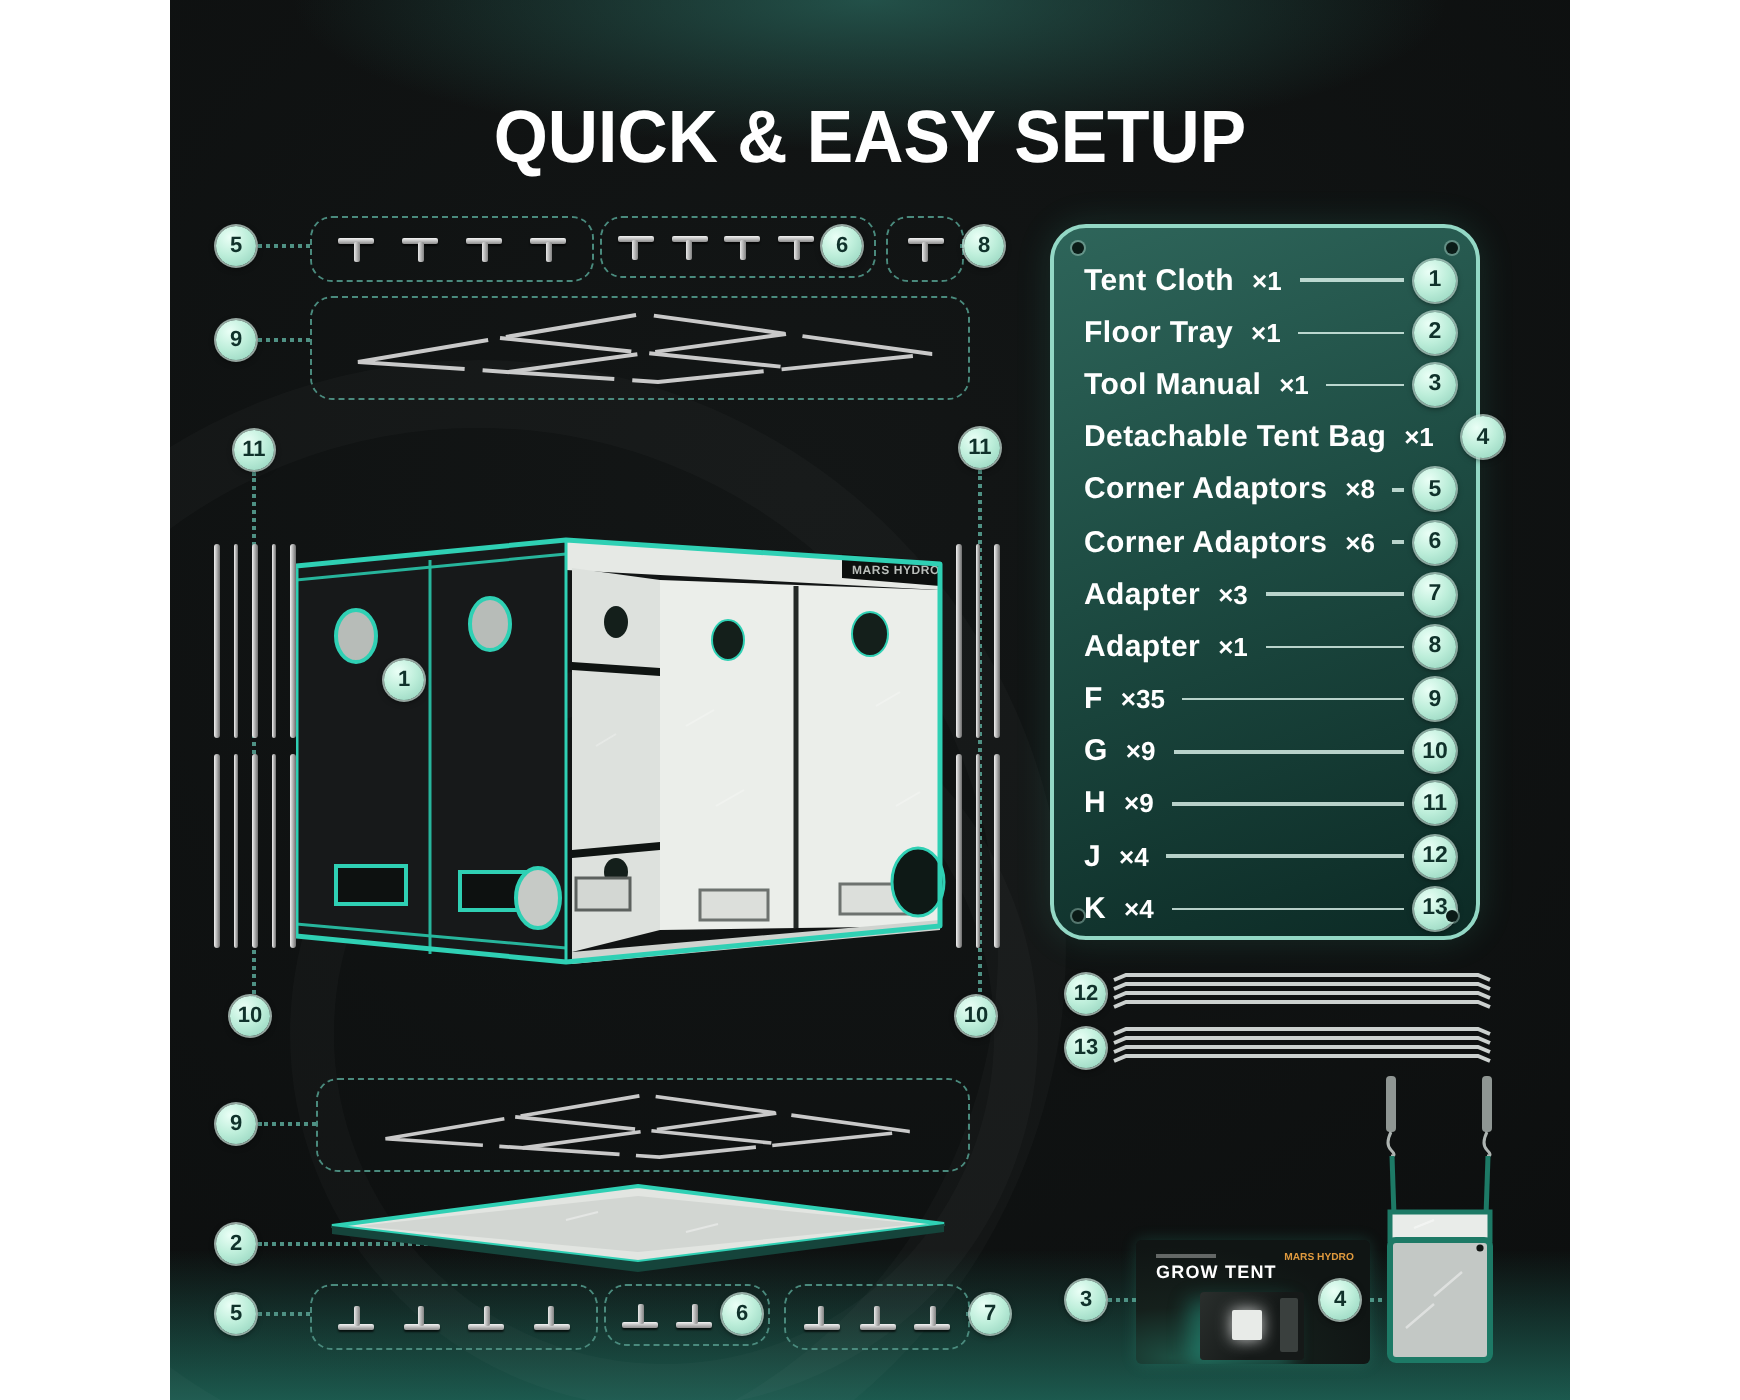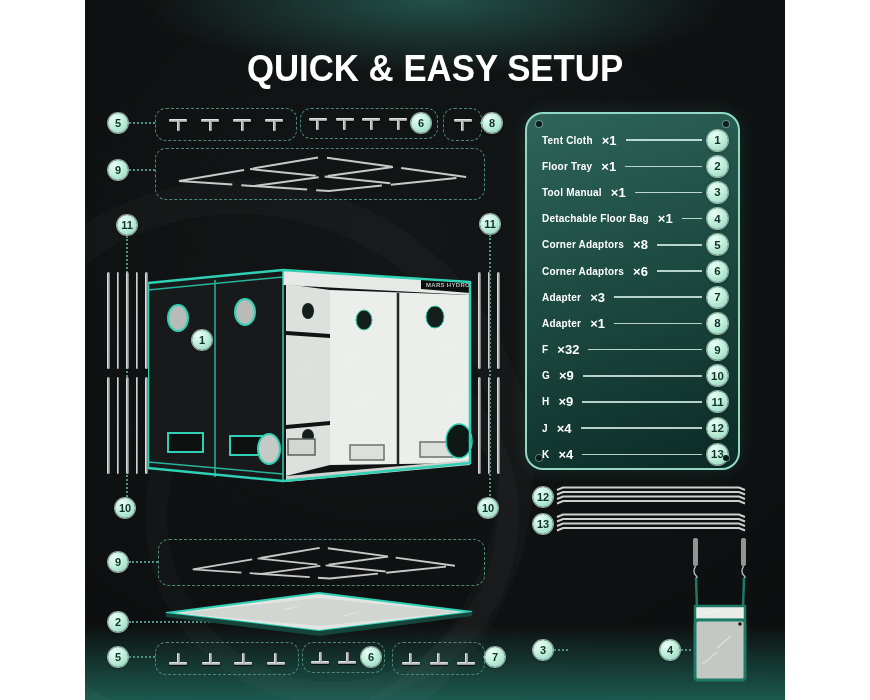--- a/index.html
+++ b/index.html
@@ -31,21 +31,21 @@
   .vpole{width:2.5px;height:97px;background:linear-gradient(90deg,#f2f2f2,#6c6c6c);border-radius:2px;}
   .vpoles.trio .vpole{height:97px}
   
   #panel{position:absolute;left:440px;top:112px;width:215px;height:358px;box-sizing:border-box;
     border:2px solid #93d8c5;border-radius:18px;
     background:linear-gradient(160deg,#2e655a 0%,#1d4b42 45%,#0c2a25 100%);
     box-shadow:0 0 18px rgba(70,210,180,.14);padding:13px 10px 0 15px;z-index:6;}
   .screw{position:absolute;width:6px;height:6px;border-radius:50%;background:#0b1b17;
     box-shadow:0 0 0 1px rgba(210,240,230,.35);}
   .prow{display:flex;align-items:center;height:26.2px;}
-  .plabel{color:#fff;font-size:10px;font-weight:bold;letter-spacing:.2px;white-space:nowrap;}
+  .plabel{color:#fff;font-size:15px;font-weight:bold;letter-spacing:.2px;white-space:nowrap;}
   .pqty{color:#fff;font-size:13px;font-weight:bold;margin-left:9px;white-space:nowrap;}
   .pline{flex:1;height:1.5px;background:rgba(225,248,240,.8);margin:0 5px 0 9px;min-width:0;}
   .pbadge{flex:none;width:21px;height:21px;border-radius:50%;
     background:radial-gradient(circle at 35% 28%, #eafff6, #bdeeda 48%, #8fd0ba);
     color:#10322b;font-size:11.5px;font-weight:bold;display:flex;align-items:center;justify-content:center;
     box-shadow:0 0 0 1px rgba(223,248,238,.6), 0 1px 3px rgba(0,0,0,.6);}
   
   #box3{position:absolute;left:483px;top:620px;width:117px;height:62px;border-radius:3px;overflow:hidden;
     background:radial-gradient(90% 90% at 15% 95%, #1d4d41 0%, #15201c 45%, #101514 100%);
     box-shadow:0 0 8px rgba(60,200,170,.2);z-index:5;}
@@ -193,21 +193,21 @@
         <span class="pline"></span>
         <span class="pbadge">2</span>
       </div>
     <div class="prow">
         <span class="plabel">Tool Manual</span>
         <span class="pqty">×1</span>
         <span class="pline"></span>
         <span class="pbadge">3</span>
       </div>
     <div class="prow">
-        <span class="plabel">Detachable Floor Bag</span>
+        <span class="plabel">Detachable Tent Bag</span>
         <span class="pqty">×1</span>
         <span class="pline"></span>
         <span class="pbadge">4</span>
       </div>
     <div class="prow">
         <span class="plabel">Corner Adaptors</span>
         <span class="pqty">×8</span>
         <span class="pline"></span>
         <span class="pbadge">5</span>
       </div>
@@ -224,21 +224,21 @@
         <span class="pbadge">7</span>
       </div>
     <div class="prow">
         <span class="plabel">Adapter</span>
         <span class="pqty">×1</span>
         <span class="pline"></span>
         <span class="pbadge">8</span>
       </div>
     <div class="prow">
         <span class="plabel">F</span>
-        <span class="pqty">×32</span>
+        <span class="pqty">×35</span>
         <span class="pline"></span>
         <span class="pbadge">9</span>
       </div>
     <div class="prow">
         <span class="plabel">G</span>
         <span class="pqty">×9</span>
         <span class="pline"></span>
         <span class="pbadge">10</span>
       </div>
     <div class="prow">
@@ -319,20 +319,29 @@
   <div class="dbox" style="left:307px;top:642px;width:91px;height:31px;">
     <span class="tee up"></span>
     <span class="tee up"></span>
     <span class="tee up"></span>
   </div>
   <div class="dline" style="left:398px;top:656px;width:4px;"></div>
   <div class="badge" style="left:400px;top:647px;">7</div>
 
   <div class="badge" style="left:448px;top:640px;">3</div>
   <div class="dline" style="left:469px;top:649px;width:14px;"></div>
+  <div id="box3">
+    <div class="box3-cap"></div>
+    <div class="box3-title">GROW TENT</div>
+    <div class="box3-logo">MARS HYDRO</div>
+    <div class="box3-tent">
+      <div class="box3-door"></div>
+      <div class="box3-side"></div>
+    </div>
+  </div>
 
   <div class="badge" style="left:575px;top:640px;">4</div>
   <div class="dline" style="left:596px;top:649px;width:10px;"></div>
   <svg style="position:absolute;left:602px;top:536px;" width="66" height="150" viewBox="0 0 66 150">
     <rect x="6" y="2" width="5" height="28" rx="2" fill="#8f9693"></rect>
     <rect x="54" y="2" width="5" height="28" rx="2" fill="#8f9693"></rect>
     <path d="M8.5,30 q-3,6 0,9 q3,3 0,3" stroke="#aeb5b2" stroke-width="1.5" fill="none"></path>
     <path d="M56.5,30 q-3,6 0,9 q3,3 0,3" stroke="#aeb5b2" stroke-width="1.5" fill="none"></path>
     <path d="M9,42 L10,72" stroke="#1d7a66" stroke-width="2.5" fill="none"></path>
     <path d="M57,42 L56,72" stroke="#1d7a66" stroke-width="2.5" fill="none"></path>

